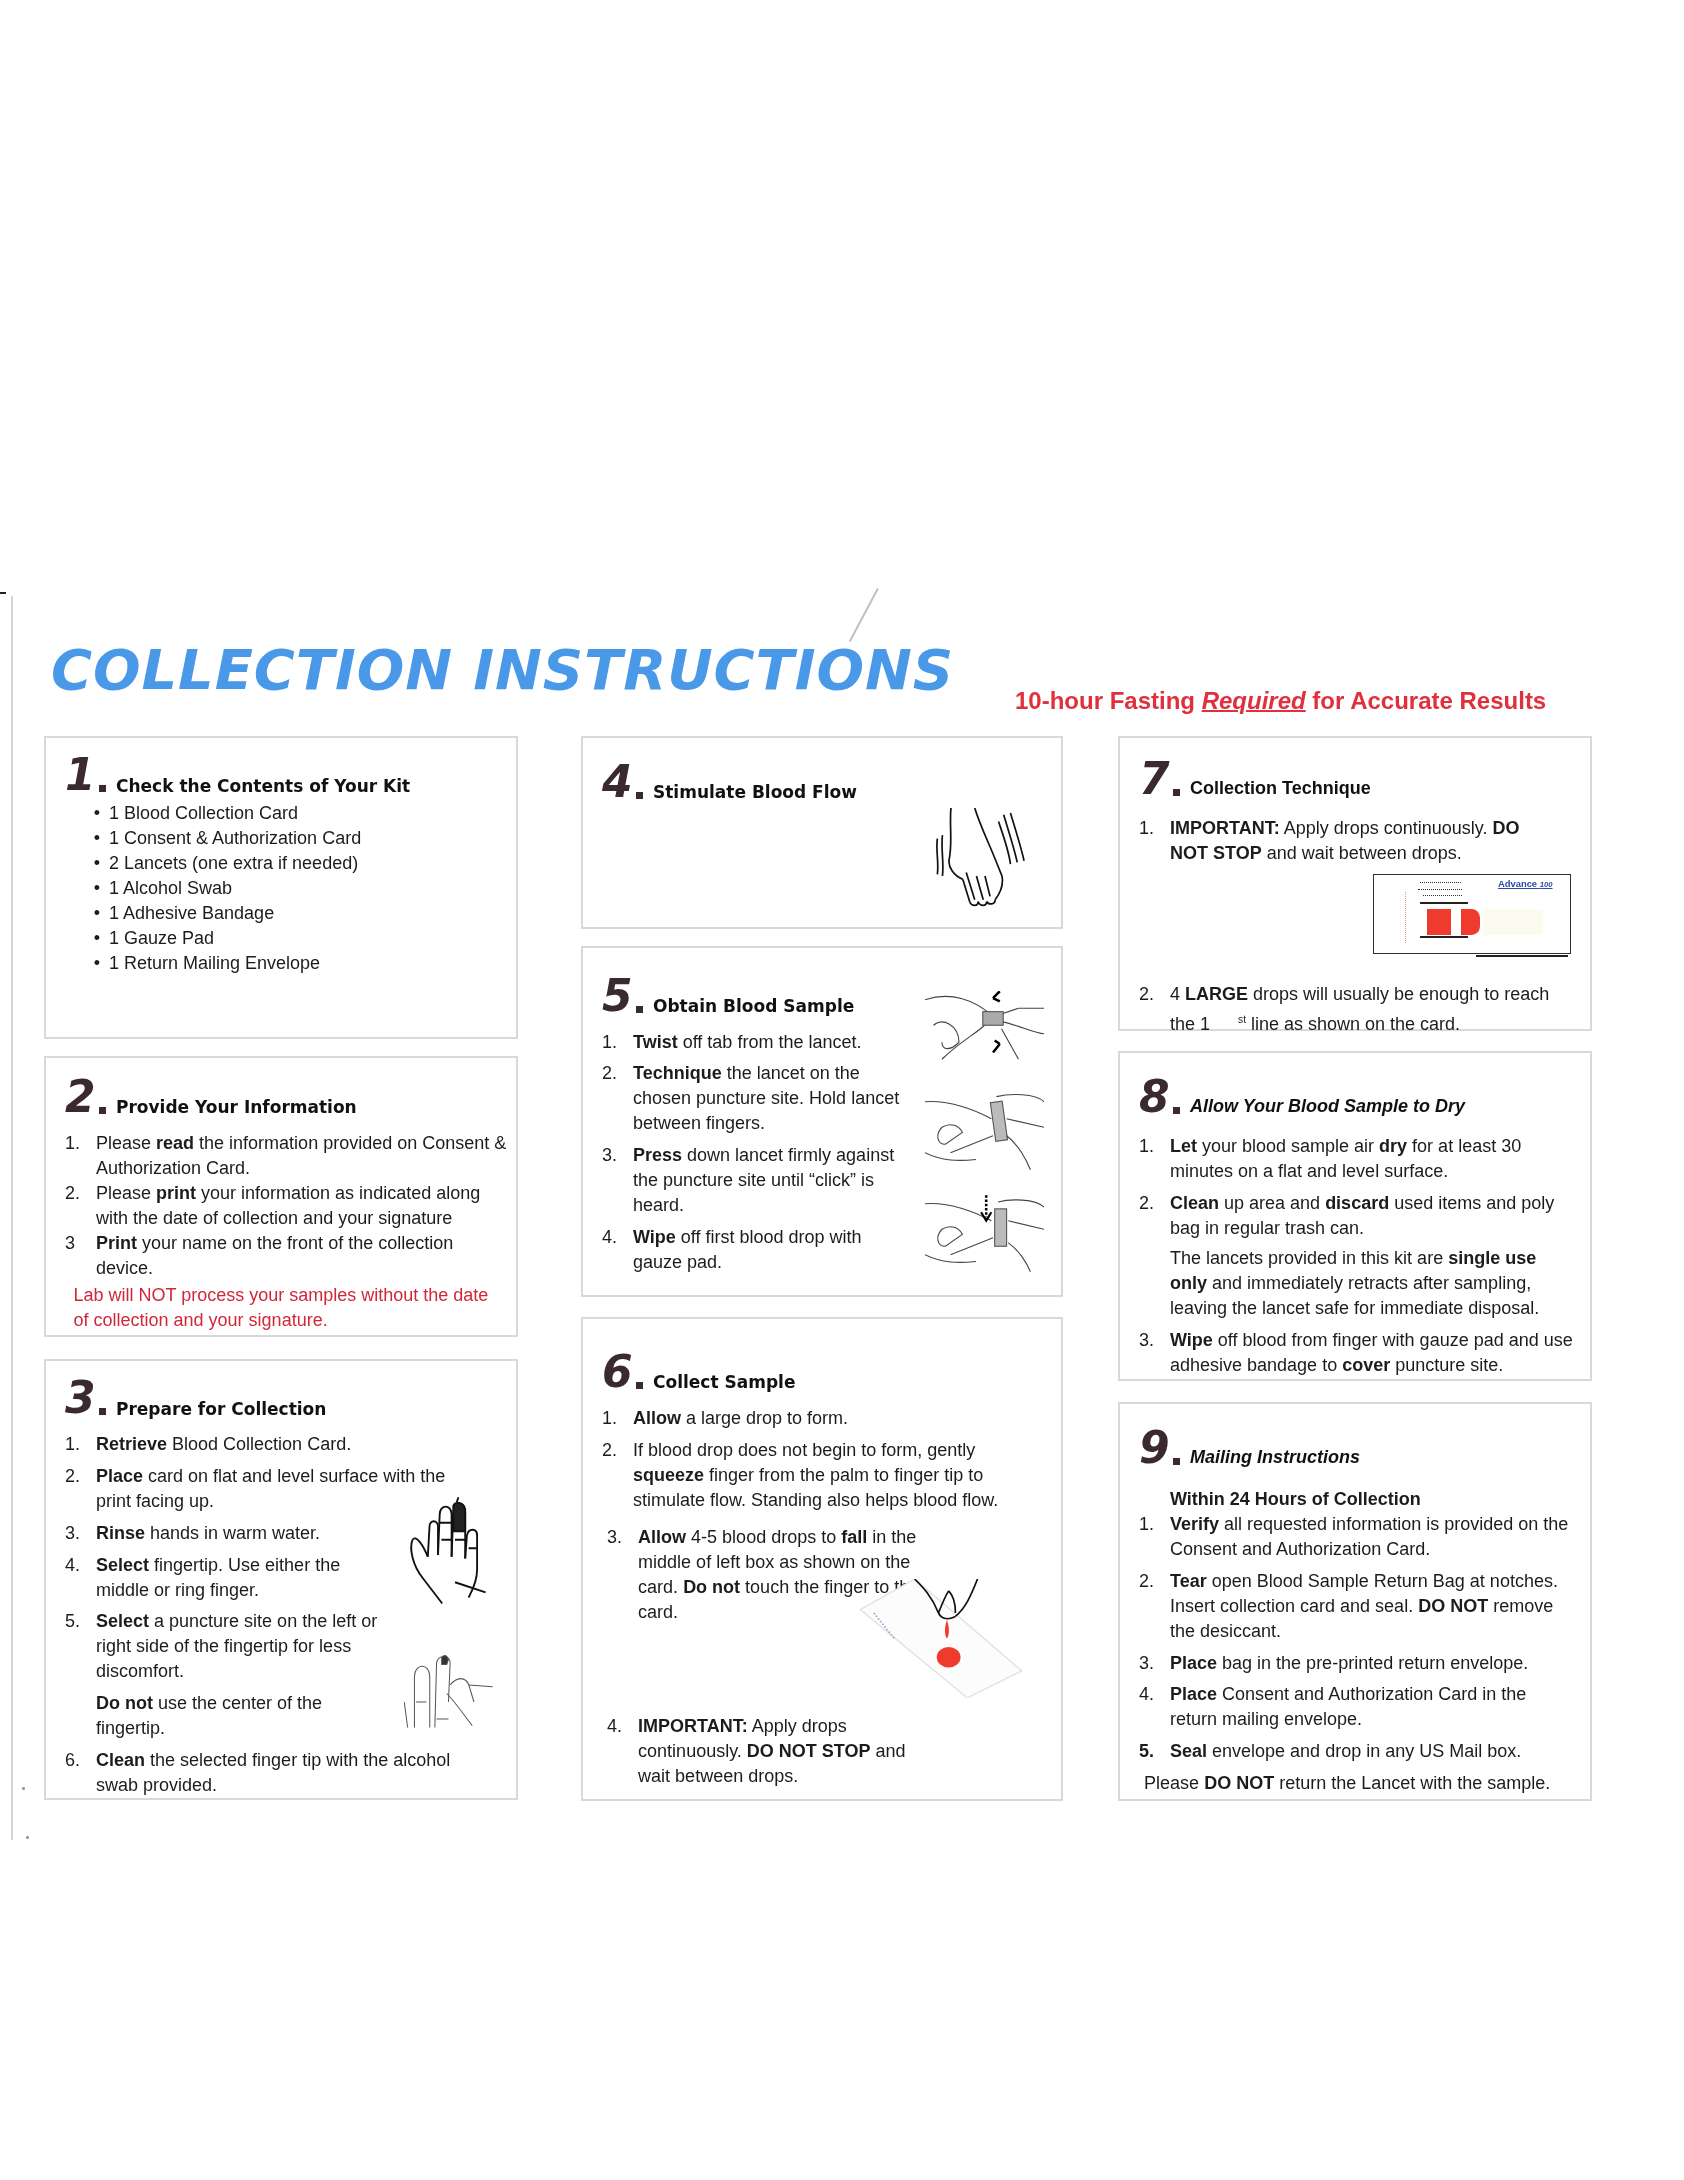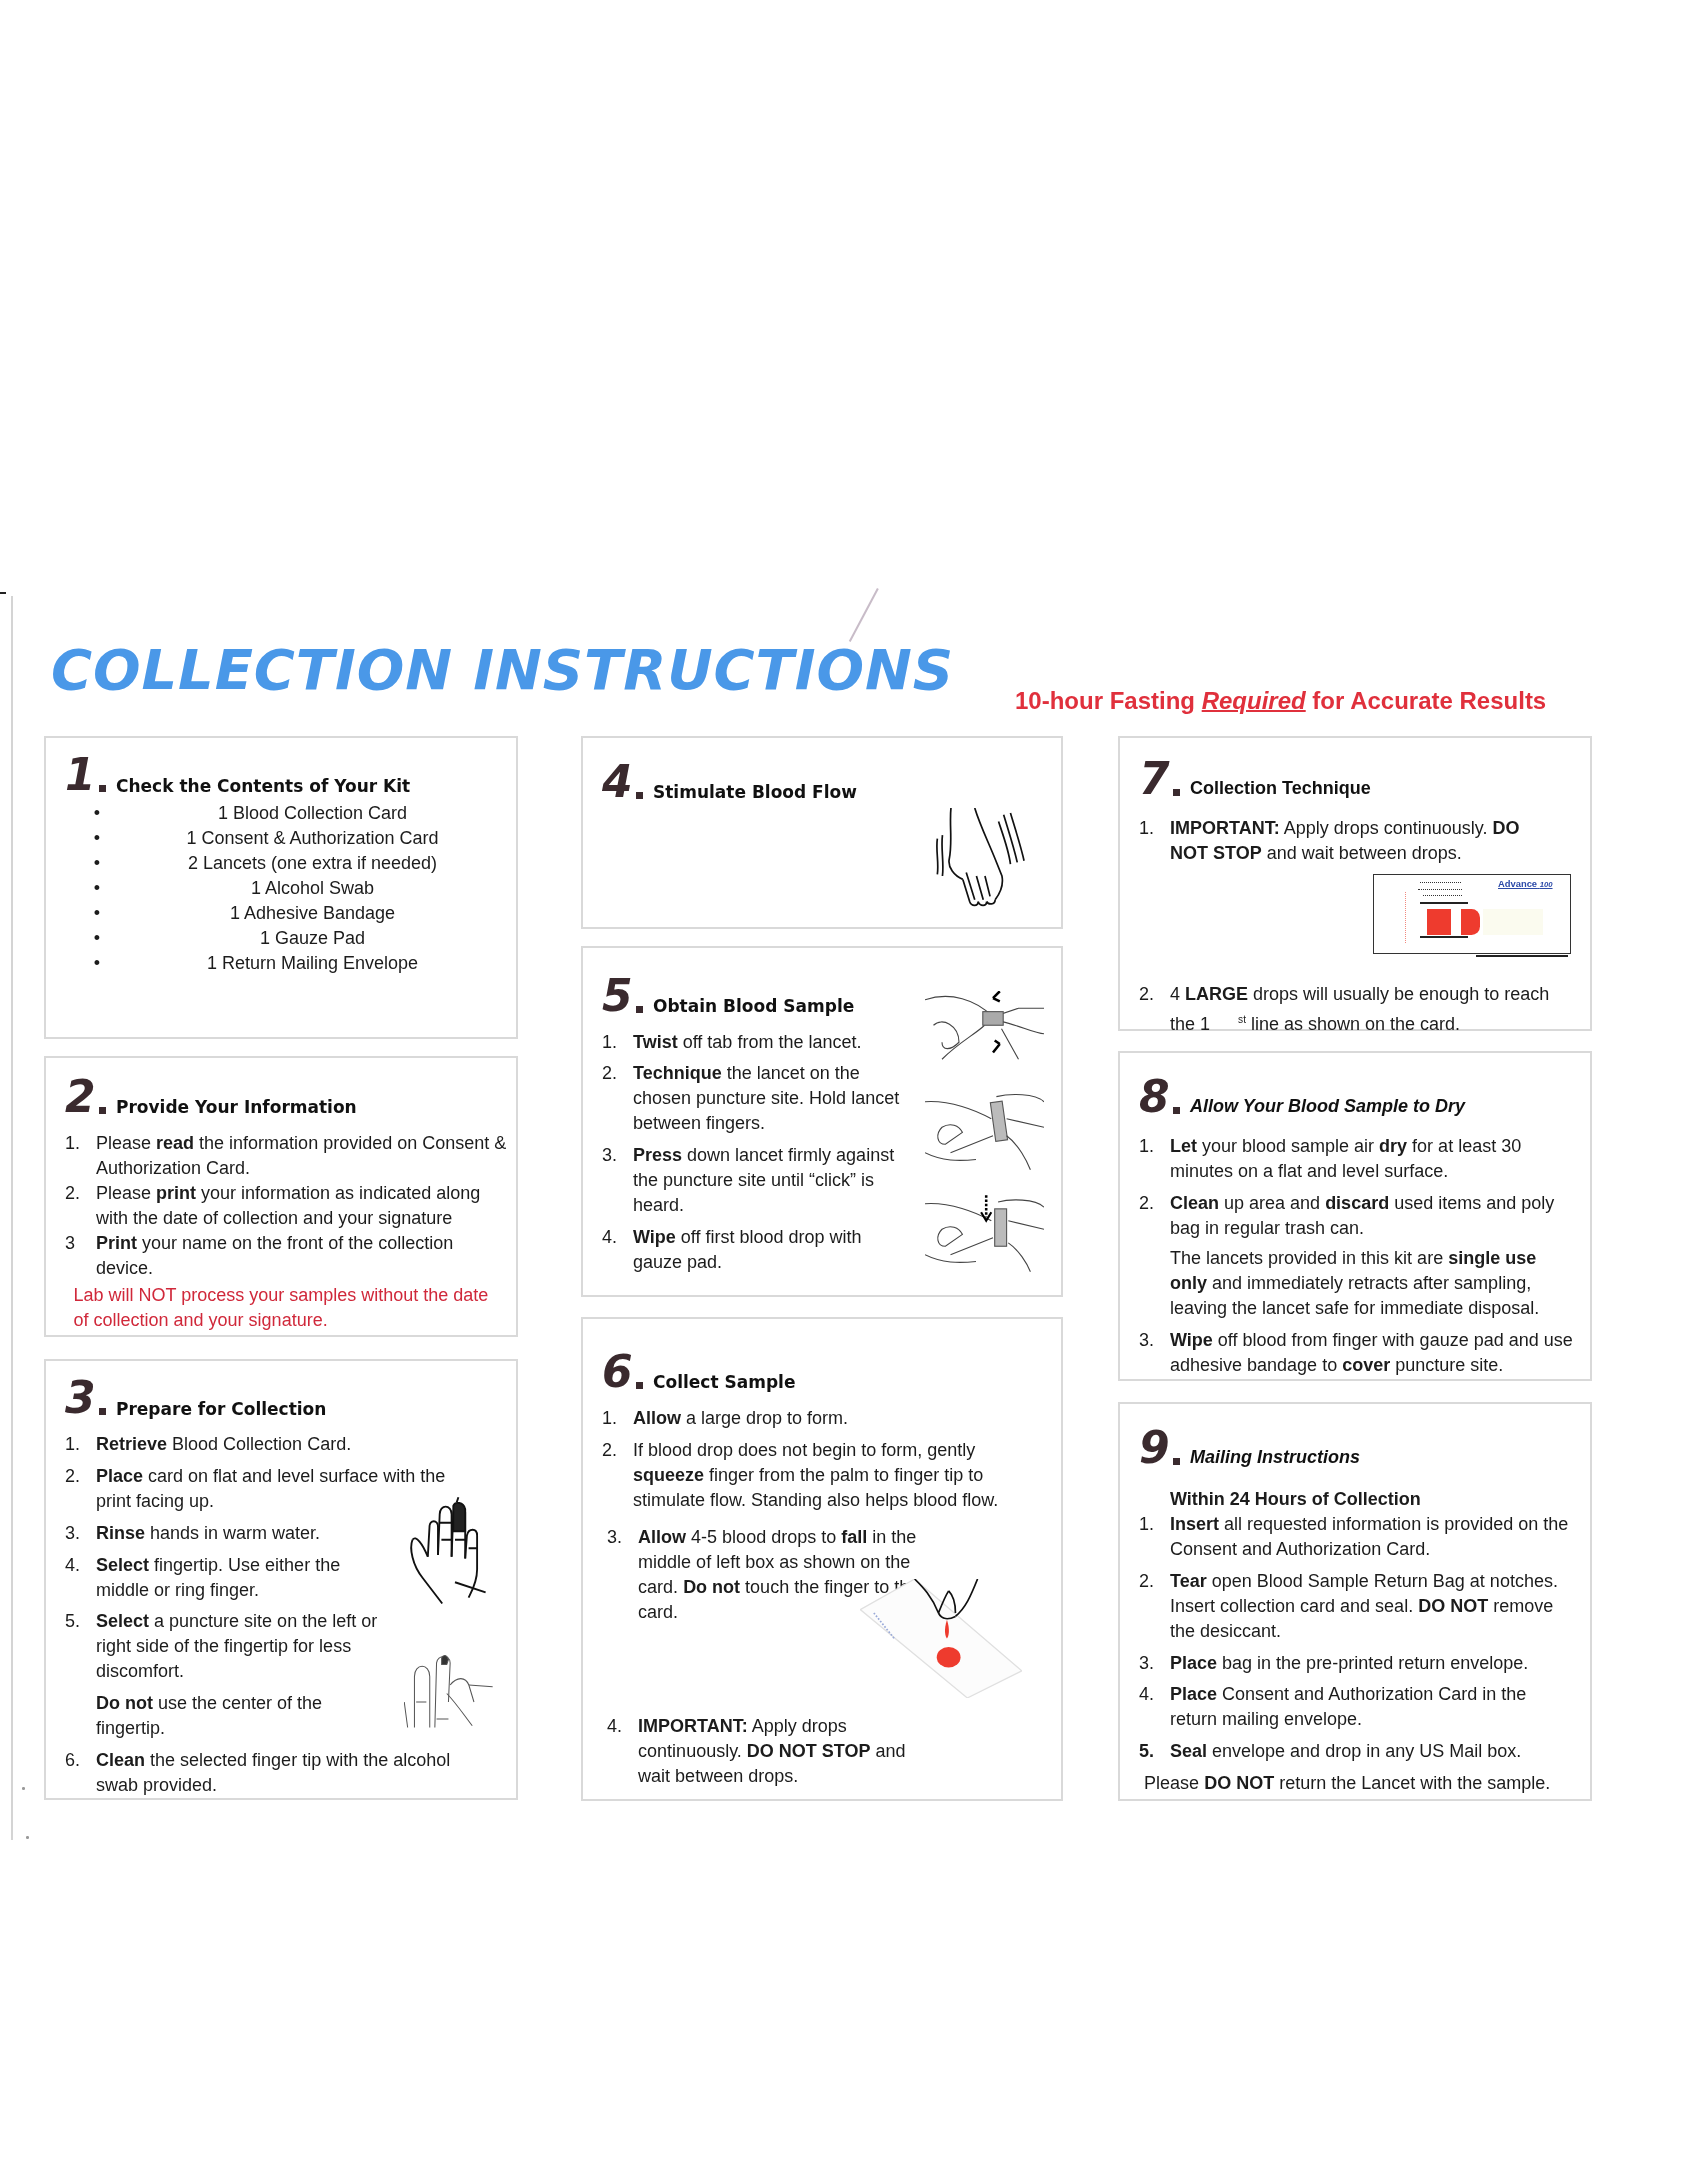--- a/index.html
+++ b/index.html
@@ -61,21 +61,21 @@
 
 <div class="main-title">COLLECTION INSTRUCTIONS</div>
 <div class="fasting"><span>10-hour Fasting </span><u>Required</u><span> for Accurate Results</span></div>
 
 <section class="box" style="left:44px;top:736px;width:474px;height:303px;padding:15.3px 0 0 19px;">
   <div class="box-head">
     <span class="step-num">1</span>
       <span class="step-dot"></span>
     <span class="step-title">Check the Contents of Your Kit</span>
   </div>
-  <ul class="bullets txt" style="margin:3.4px 0 0 27px;text-align:center;">
+  <ul class="bullets txt" style="margin:3.4px 0 0 27px;">
     <li>1 Blood Collection Card</li>
     <li>1 Consent &amp; Authorization Card</li>
     <li>2 Lancets (one extra if needed)</li>
     <li>1 Alcohol Swab</li>
     <li>1 Adhesive Bandage</li>
     <li>1 Gauze Pad</li>
     <li>1 Return Mailing Envelope</li>
   </ul>
 </section>
 
@@ -265,21 +265,21 @@
 </section>
 
 <section class="box" style="left:1118px;top:1402px;width:474px;height:399px;padding:22px 0 0 19px;">
   <div class="box-head">
     <span class="step-num">9</span>
       <span class="step-dot"></span>
     <span class="step-title arial italic">Mailing Instructions</span>
   </div>
   <div class="txt" style="margin:17px 0 0 31px;font-weight:bold;">Within 24 Hours of Collection</div>
   <ul class="ol txt" style="margin:0;">
-    <li style="margin-bottom:6.8px;width:434px;"><span class="n">1.</span><b>Insert</b><span> all requested information is provided on the Consent and Authorization Card.</span></li>
+    <li style="margin-bottom:6.8px;width:434px;"><span class="n">1.</span><b>Verify</b><span> all requested information is provided on the Consent and Authorization Card.</span></li>
     <li style="margin-bottom:6.8px;width:443px;"><span class="n">2.</span><b>Tear</b><span> open Blood Sample Return Bag at notches. Insert collection card and seal.  </span><b>DO NOT</b><span> remove the desiccant.</span></li>
     <li style="margin-bottom:6.8px;"><span class="n">3.</span><b>Place</b><span> bag in the pre-printed return envelope.</span></li>
     <li style="margin-bottom:6.8px;width:417px;"><span class="n">4.</span><b>Place</b><span> Consent and Authorization Card in the return mailing envelope.</span></li>
     <li style="margin-bottom:6.8px;"><b class="n">5.</b><b>Seal</b><span> envelope and drop in any US Mail box.</span></li>
   </ul>
   <div class="txt" style="margin-left:5.1px;"><span>Please </span><b>DO NOT</b><span> return the Lancet with the sample.</span></div>
 </section>
 
 
 </body></html>

